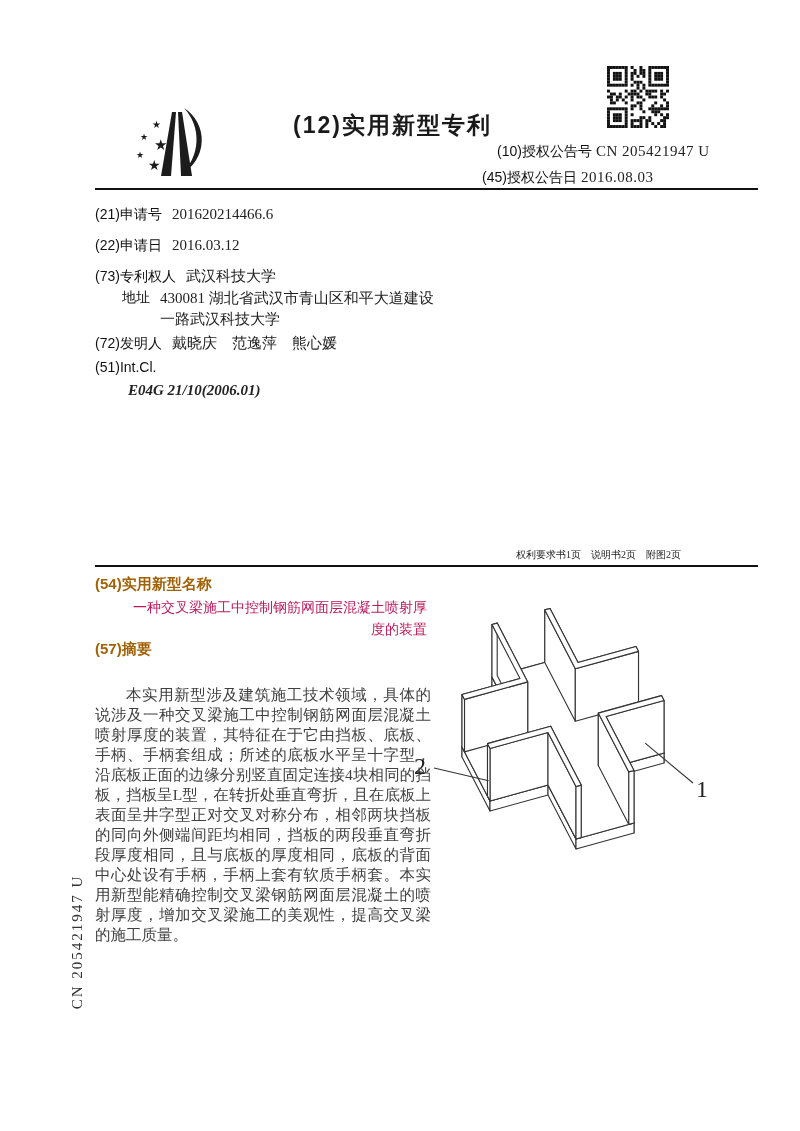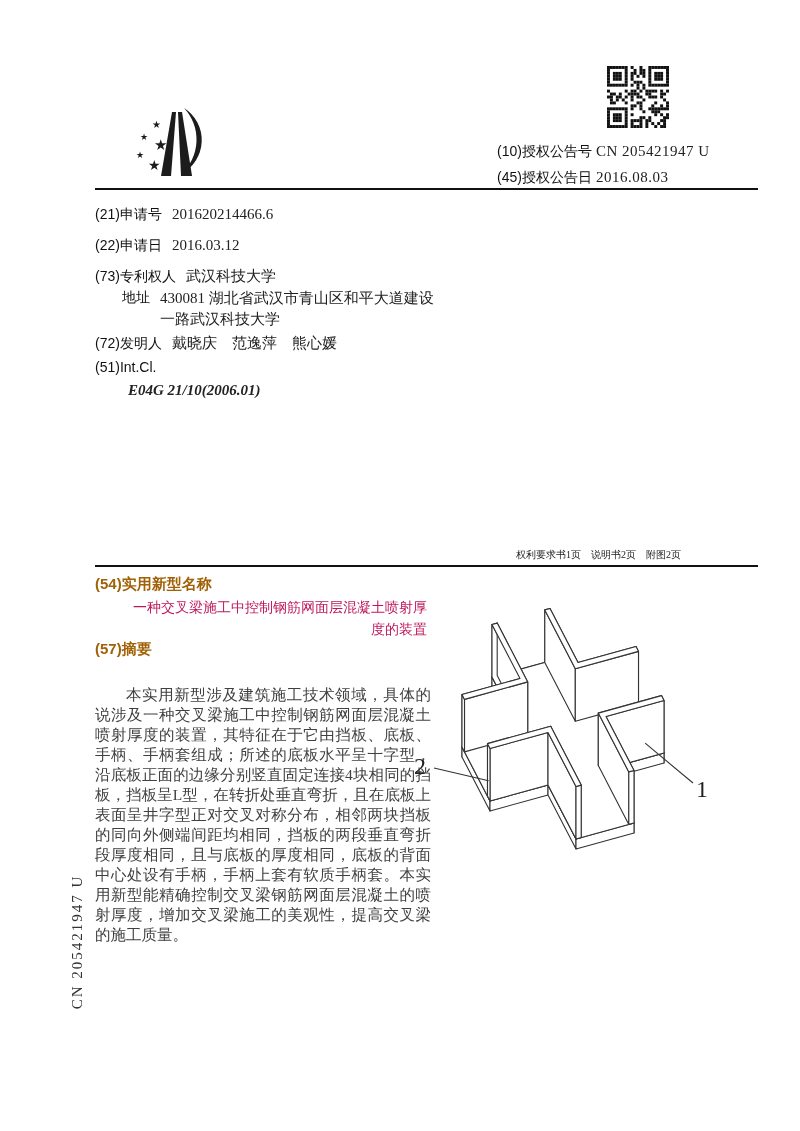--- a/index.html
+++ b/index.html
@@ -9,21 +9,21 @@
     font-family:"Liberation Serif", serif; color:#1a1a1a;
   }
   .abs { position:absolute; }
   .lbl { font-family:"Liberation Sans", sans-serif; font-weight:400; font-size:14px; color:#111; }
   .val { font-family:"Liberation Serif", serif; font-size:15px; color:#222; }
   .office { left:95px; top:56px; font-family:"Liberation Sans",sans-serif; font-weight:700; font-size:17px; letter-spacing:1px; }
   .doc-type { left:293px; top:110px; font-family:"Liberation Sans",sans-serif; font-weight:700; font-size:23px; letter-spacing:2px; }
   .logo { left:128px; top:100px; }
   .qr { left:607px; top:66px; }
   .pubno { left:497px; top:142px; }
-  .pubdate { left:497px; top:168px; }
+  .pubdate { left:482px; top:168px; }
   .pubno .val, .pubdate .val { letter-spacing:0.5px; }
   .rule { left:95px; width:663px; height:2px; background:#111; }
   .rule1 { top:188px; }
   .rule2 { top:565px; }
   .biblio { left:95px; top:198px; width:395px; height:210px; }
   .brow { position:absolute; left:0; white-space:nowrap; }
   .brow .val { margin-left:6px; }
   .r21 { top:7px; } .r22 { top:38px; } .r73 { top:69px; }
   .raddr { top:90px; left:27px; white-space:normal; }
   .raddr .val { display:inline-block; width:278px; vertical-align:top; line-height:21px; }
@@ -53,20 +53,21 @@
       <polygon points="50,12 54,12 64,76 53,76"></polygon>
       <path d="M56,8 A38,38 0 0 1 53,74 A46,46 0 0 0 56,8 Z"></path>
       <text x="24" y="28" font-size="10">★</text>
       <text x="12" y="40" font-size="9">★</text>
       <text x="26" y="50" font-size="15">★</text>
       <text x="8" y="58" font-size="9">★</text>
       <text x="20" y="70" font-size="14">★</text>
     </g>
   </svg>
 
+  <div class="abs doc-type">(12)实用新型专利</div>
 
   <svg class="abs qr" id="qr" width="62" height="62" viewBox="0 0 63 63">
       <rect x="0" y="0" width="3" height="3" fill="#111"></rect>
       <rect x="3" y="0" width="3" height="3" fill="#111"></rect>
       <rect x="6" y="0" width="3" height="3" fill="#111"></rect>
       <rect x="9" y="0" width="3" height="3" fill="#111"></rect>
       <rect x="12" y="0" width="3" height="3" fill="#111"></rect>
       <rect x="15" y="0" width="3" height="3" fill="#111"></rect>
       <rect x="18" y="0" width="3" height="3" fill="#111"></rect>
       <rect x="0" y="3" width="3" height="3" fill="#111"></rect>

